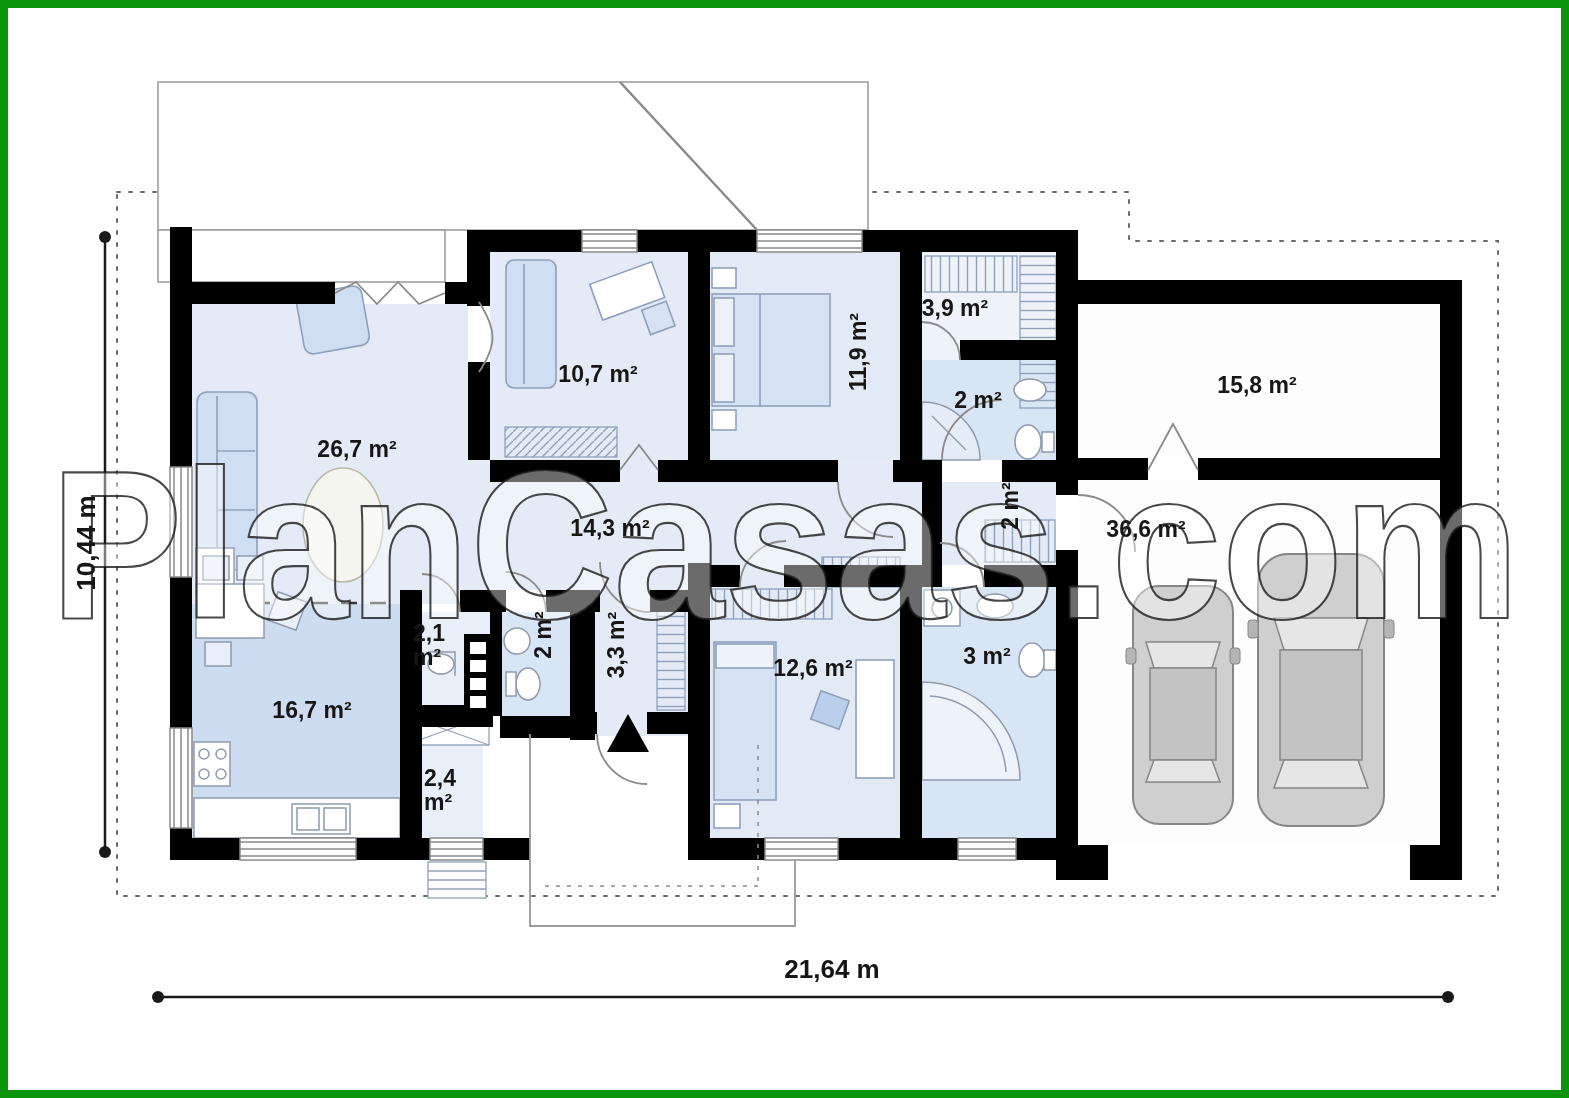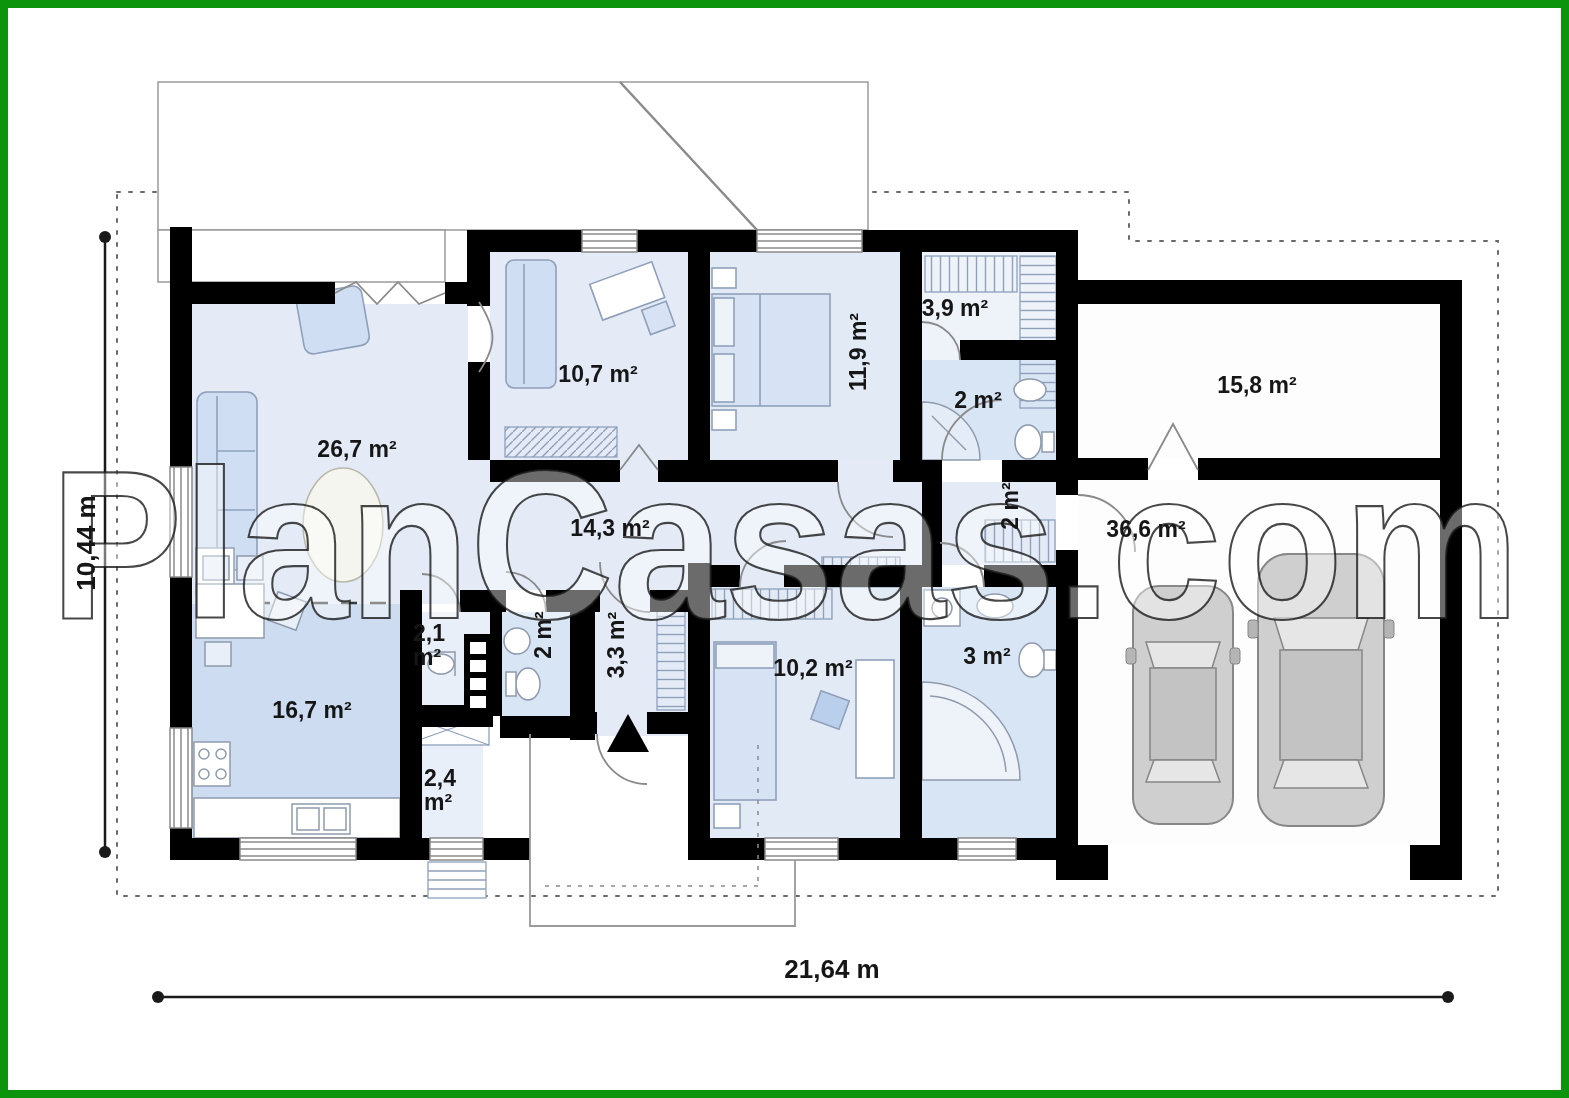--- a/index.html
+++ b/index.html
@@ -341,21 +341,21 @@
   <div class="lbl v" style="left:858px;top:352px">11,9 m²</div>
   <div class="lbl" style="left:955px;top:308px">3,9 m²</div>
   <div class="lbl" style="left:978px;top:400px">2 m²</div>
   <div class="lbl" style="left:1257px;top:385px">15,8 m²</div>
   <div class="lbl" style="left:610px;top:528px">14,3 m²</div>
   <div class="lbl v" style="left:1010px;top:506px">2 m²</div>
   <div class="lbl" style="left:1146px;top:529px">36,6 m²</div>
   <div class="lbl two" style="left:441px;top:645px">2,1 m²</div>
   <div class="lbl v" style="left:543px;top:635px">2 m²</div>
   <div class="lbl v" style="left:616px;top:645px">3,3 m²</div>
-  <div class="lbl" style="left:813px;top:668px">10,2 m²</div>
+  <div class="lbl" style="left:813px;top:668px">12,6 m²</div>
   <div class="lbl" style="left:987px;top:656px">3 m²</div>
   <div class="lbl" style="left:312px;top:710px">16,7 m²</div>
   <div class="lbl two" style="left:452px;top:790px">2,4 m²</div>
 
   <div class="lbl dim v" style="left:86px;top:543px">10,44 m</div>
   <div class="lbl dim" style="left:832px;top:969px">21,64 m</div>
 
   <div class="frame"></div>
 </div>
 

